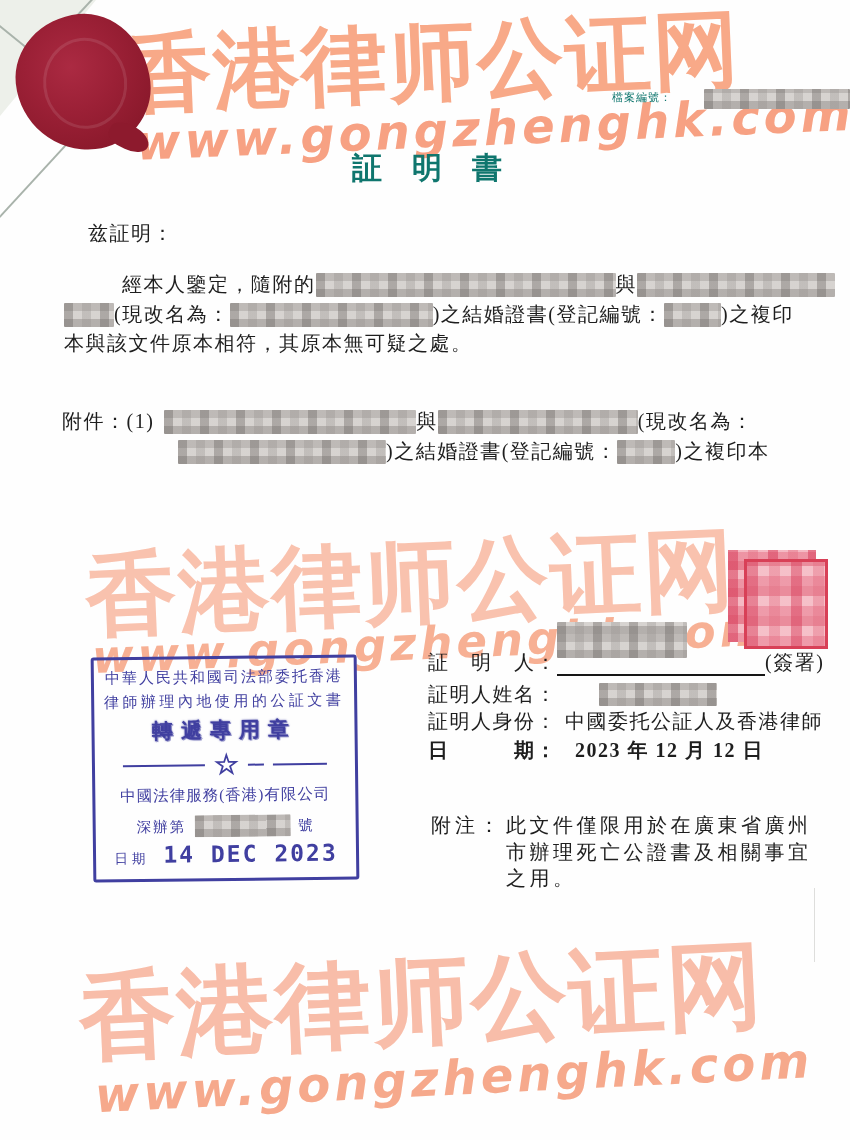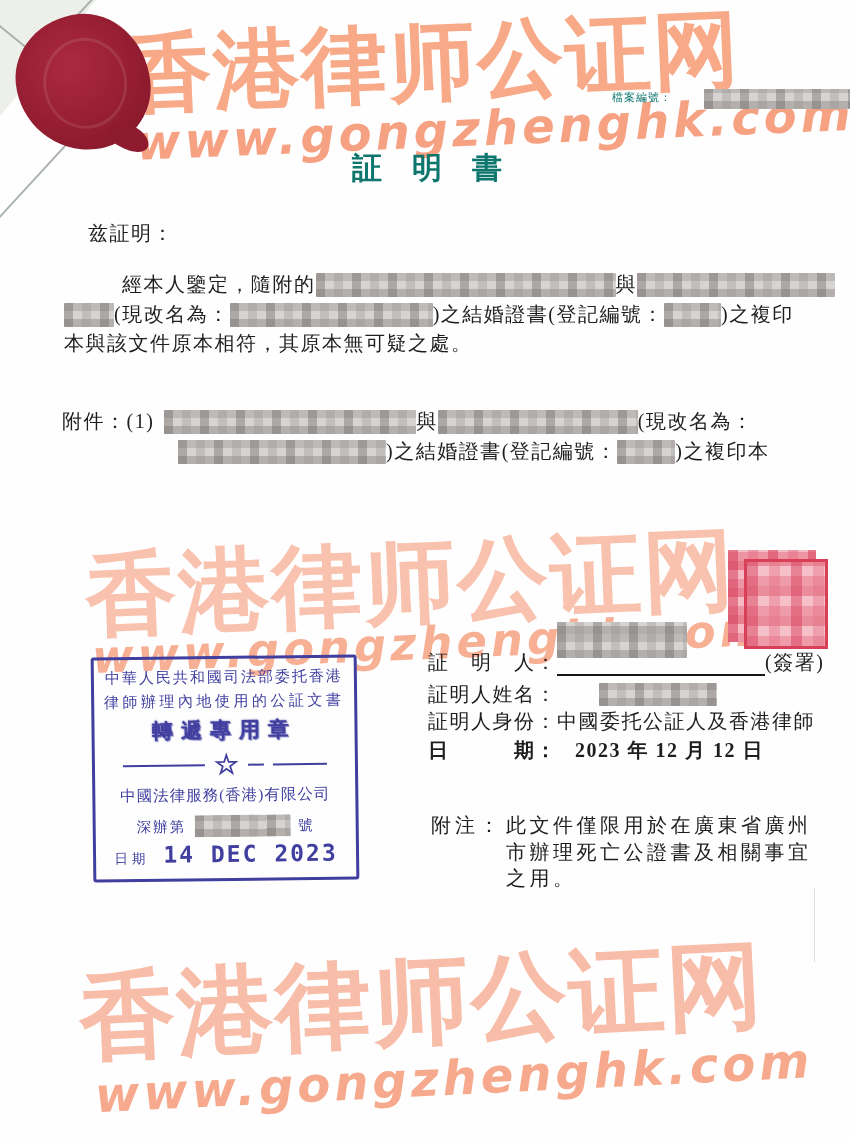--- a/index.html
+++ b/index.html
@@ -157,21 +157,21 @@
   <span class="redact abs" style="left:557px;top:622px;width:130px;height:36px;"></span>
   <div class="line" style="left:428px;top:681px;">
     <span>証明人姓名：</span>
     <span class="redact" style="width:118px;height:23px;margin-left:42px;"></span>
   </div>
   <div class="line" style="left:428px;top:649px;align-items:flex-end;">
     <span>証　明　人：</span>
     <span class="uline"></span>
     <span>(簽署)</span>
   </div>
-  <div class="line" style="left:428px;top:708px;">
+  <div class="line" style="left:428px;top:708px;gap:8px;">
     <span>証明人身份：</span>
     <span>中國委托公証人及香港律師</span>
   </div>
   <div class="line" style="left:428px;top:737px;font-weight:bold;">
     <span>日　　　期：</span>
     <span style="margin-left:18px;">2023 年 12 月 12 日</span>
   </div>
 
   <div id="blue-stamp">
     <div class="bs-row" id="bs-l1">中華人民共和國司法部委托香港</div>

